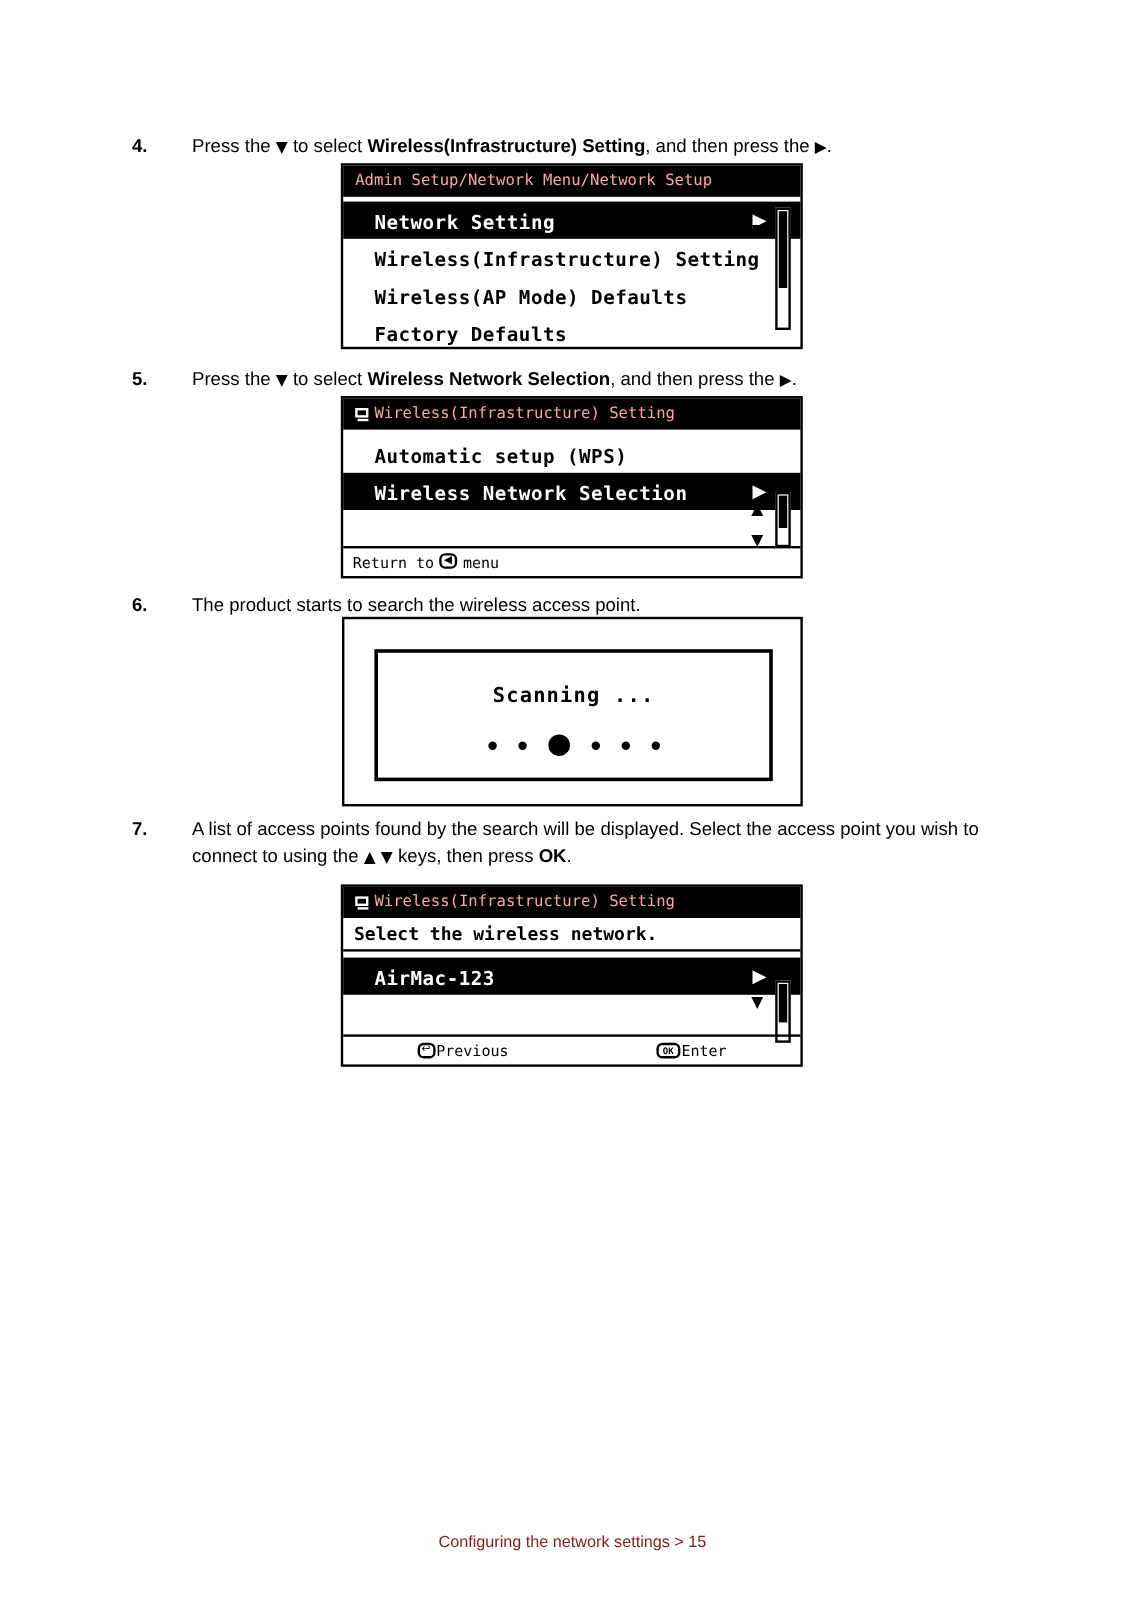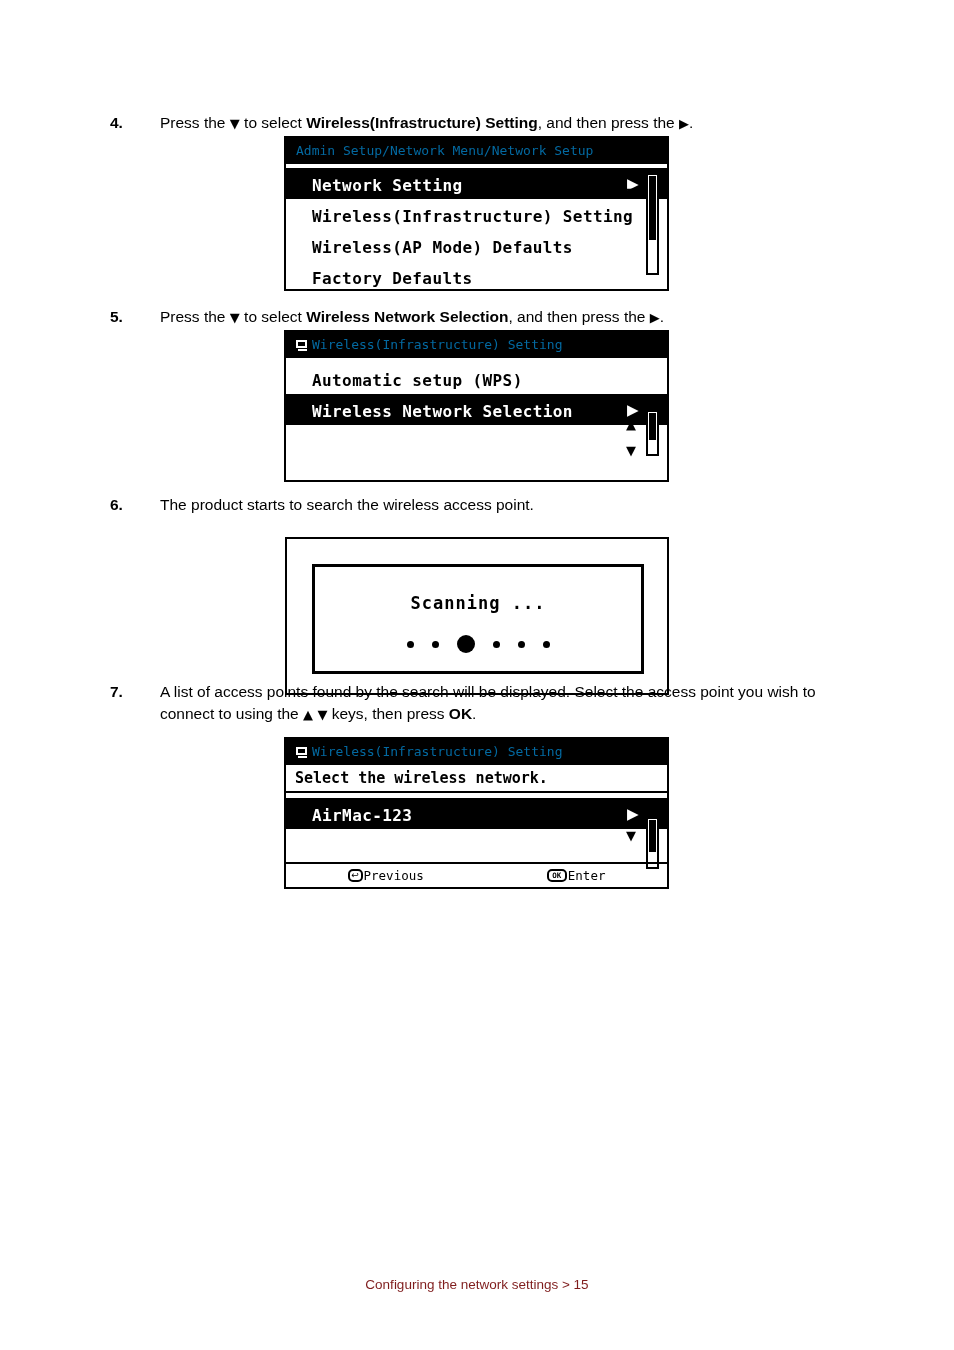--- a/index.html
+++ b/index.html
@@ -53,21 +53,21 @@
   .lcd {
     position: absolute;
     background: #ffffff;
     border: 2px solid #000000;
     box-sizing: border-box;
     font-family: "DejaVu Sans Mono", monospace;
     color: #000;
   }
   .lcd-titlebar {
     background: #000000;
-    color: #0369a1;
+    color: #fca5a5;
     font-size: 13px;
     line-height: 16px;
     padding: 5px 0 5px 10px;
     white-space: nowrap;
     letter-spacing: 0px;
     display: flex;
     align-items: center;
   }
   .lcd-subtitle {
     font-size: 15px;
@@ -292,28 +292,35 @@
       <div class="lcd-row sel">
         <span>Wireless Network Selection</span>
         <span class="row-arrow">▶</span>
       </div>
     </div>
     <span class="scroll-caret" style="right:31px; top:86px;">▲</span>
     <span class="scroll-caret" style="right:31px; top:112px;">▼</span>
     <div class="lcd-scroll" style="right:8px; top:78px; height:46px;">
       <div class="thumb" style="top:1px; height:27px;"></div>
     </div>
+    <div class="lcd-footer" style="position:absolute; left:0; right:0; bottom:0;">
+      <span class="foot-item">
+        <span>Return to</span>
+        <span class="key-back key-inline" style="margin-left:4px;">◀</span>
+        <span style="margin-left:4px;">menu</span>
+      </span>
+    </div>
   </div>
 
   <div class="step" style="top:494px;">
     <div class="step-num">6.</div>
     <div class="step-body">The product starts to search the wireless access point.</div>
   </div>
 
-  <div class="scan-outer" style="left:285px; top:537px; width:384px; height:158px;">
+  <div class="scan-outer" style="left:285px; top:514px; width:384px; height:158px;">
     <div class="scan-inner" style="left:25px; top:25px; width:332px; height:110px;">
       <div class="scan-text" style="top:26px;">Scanning ...</div>
       <div class="scan-dots" style="top:68px;">
         <span class="dot"></span>
         <span class="dot"></span>
         <span class="dot big"></span>
         <span class="dot"></span>
         <span class="dot"></span>
         <span class="dot"></span>
       </div>

